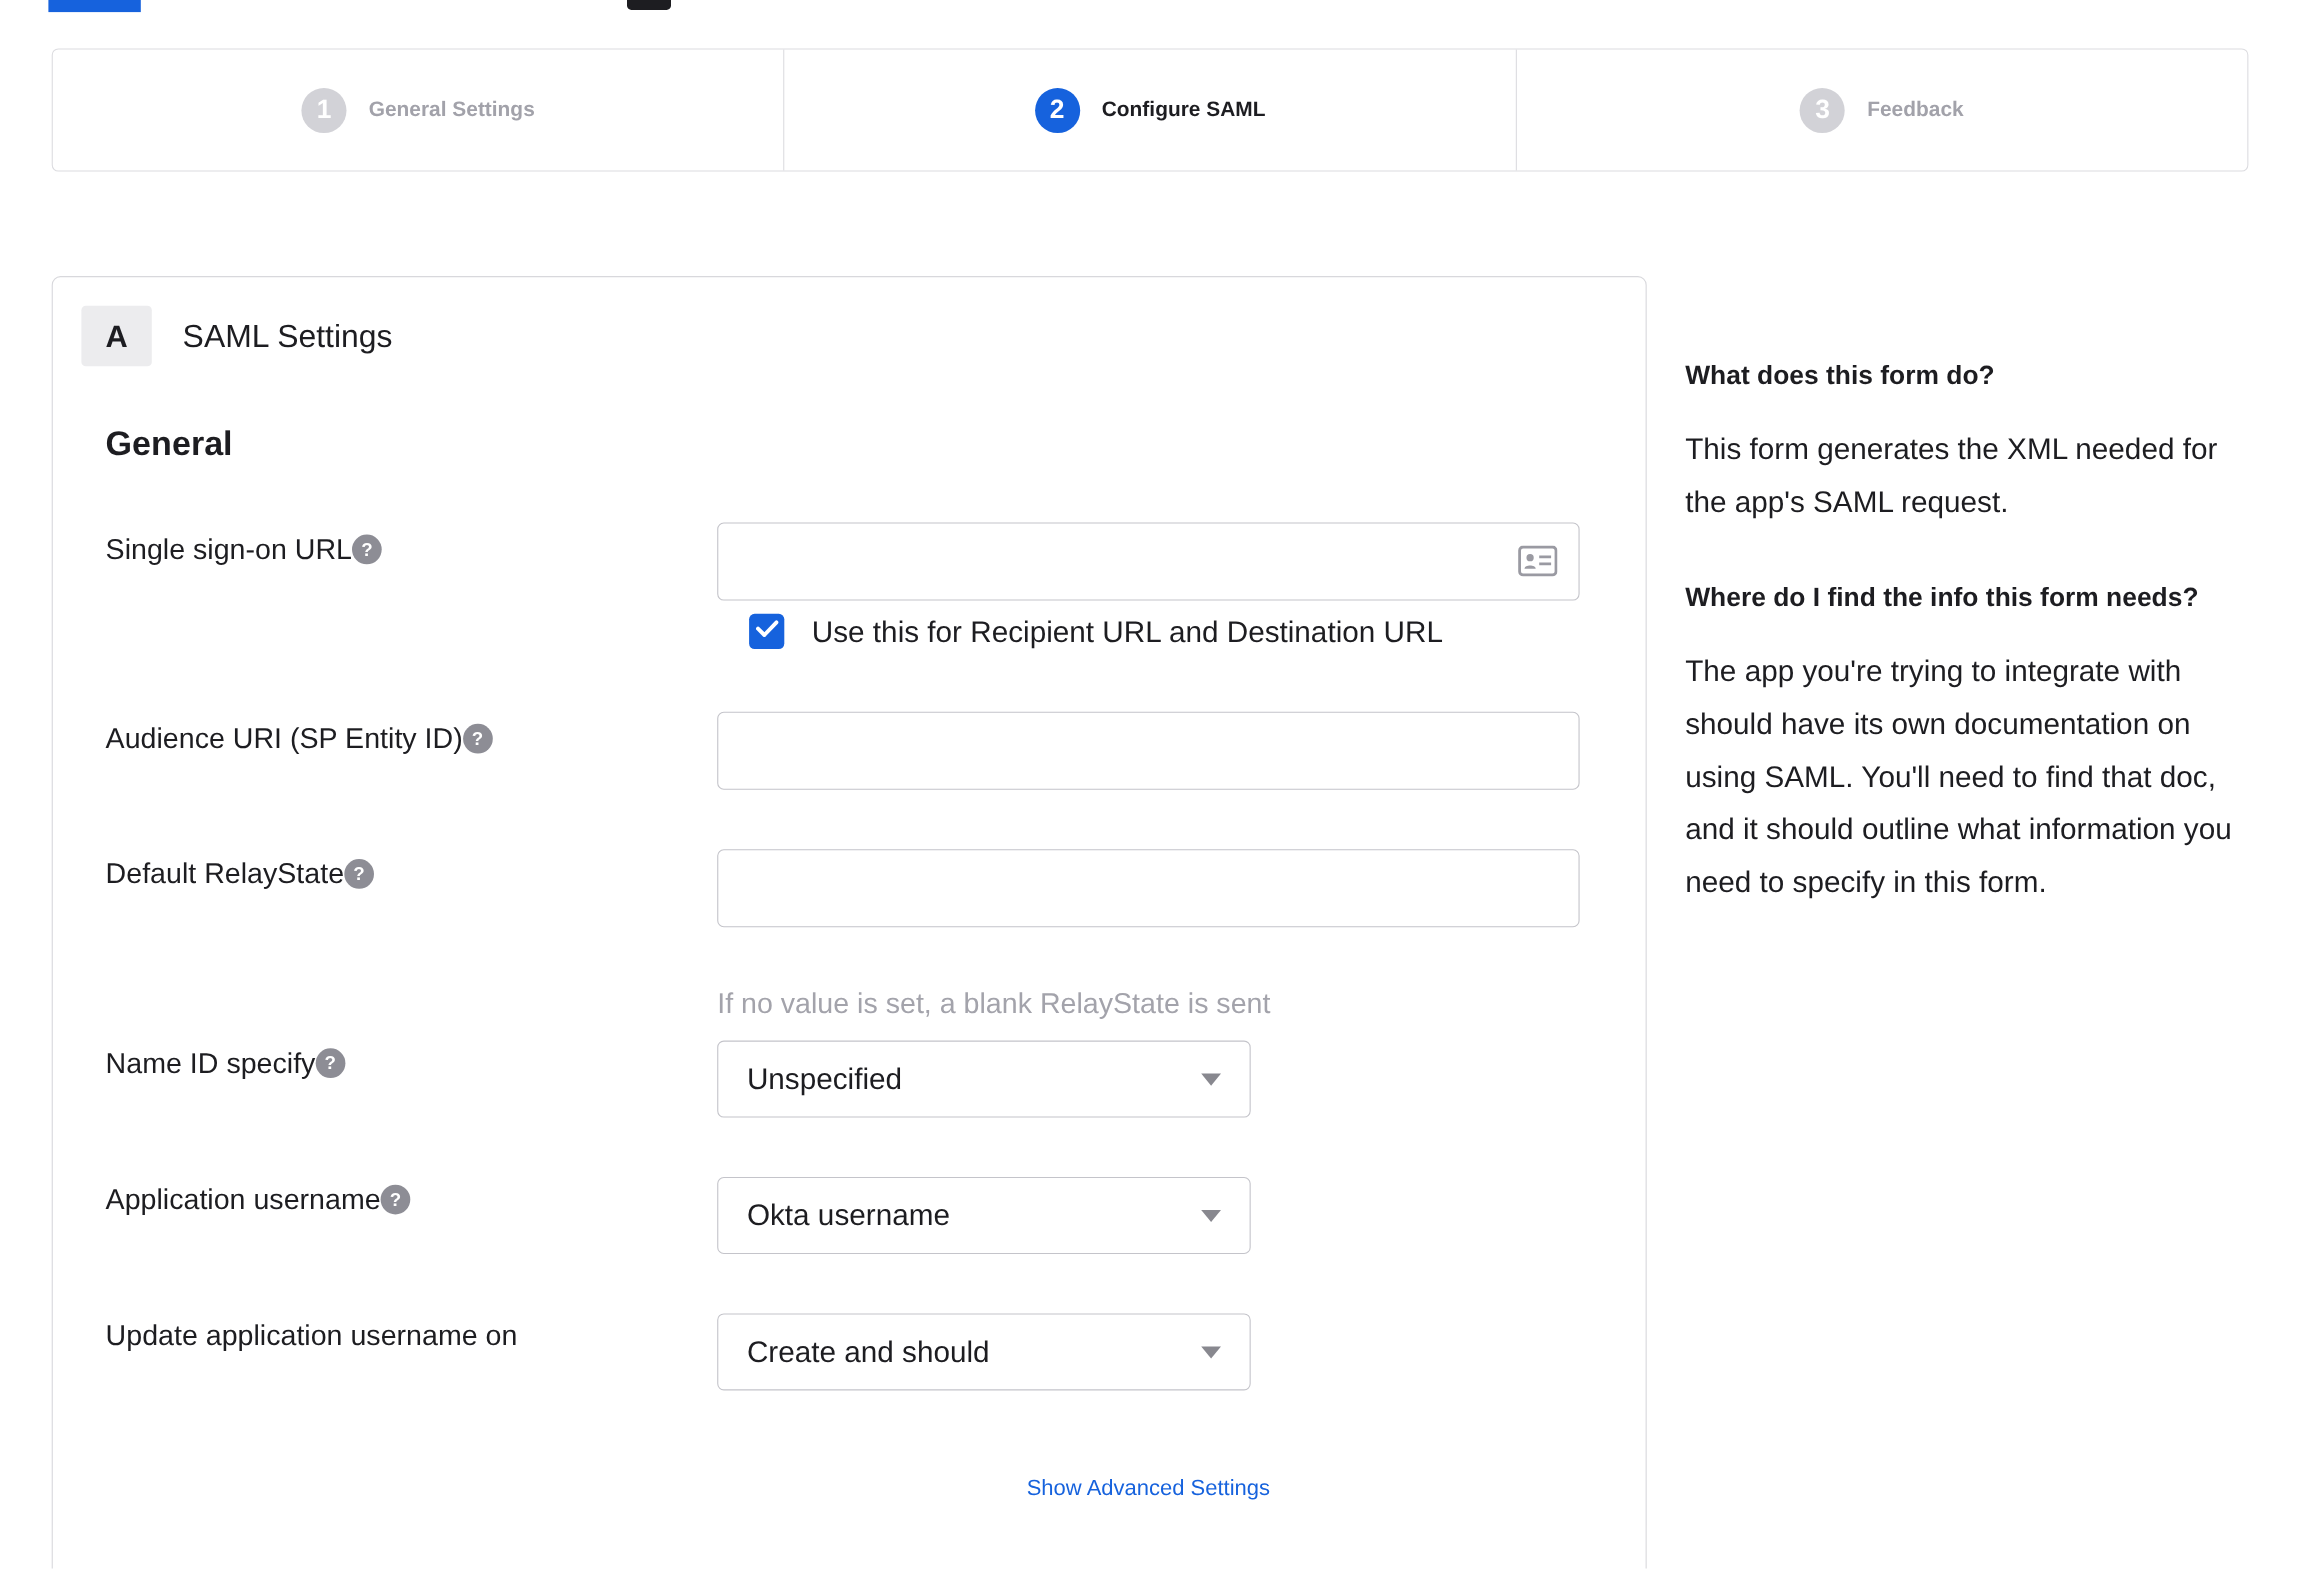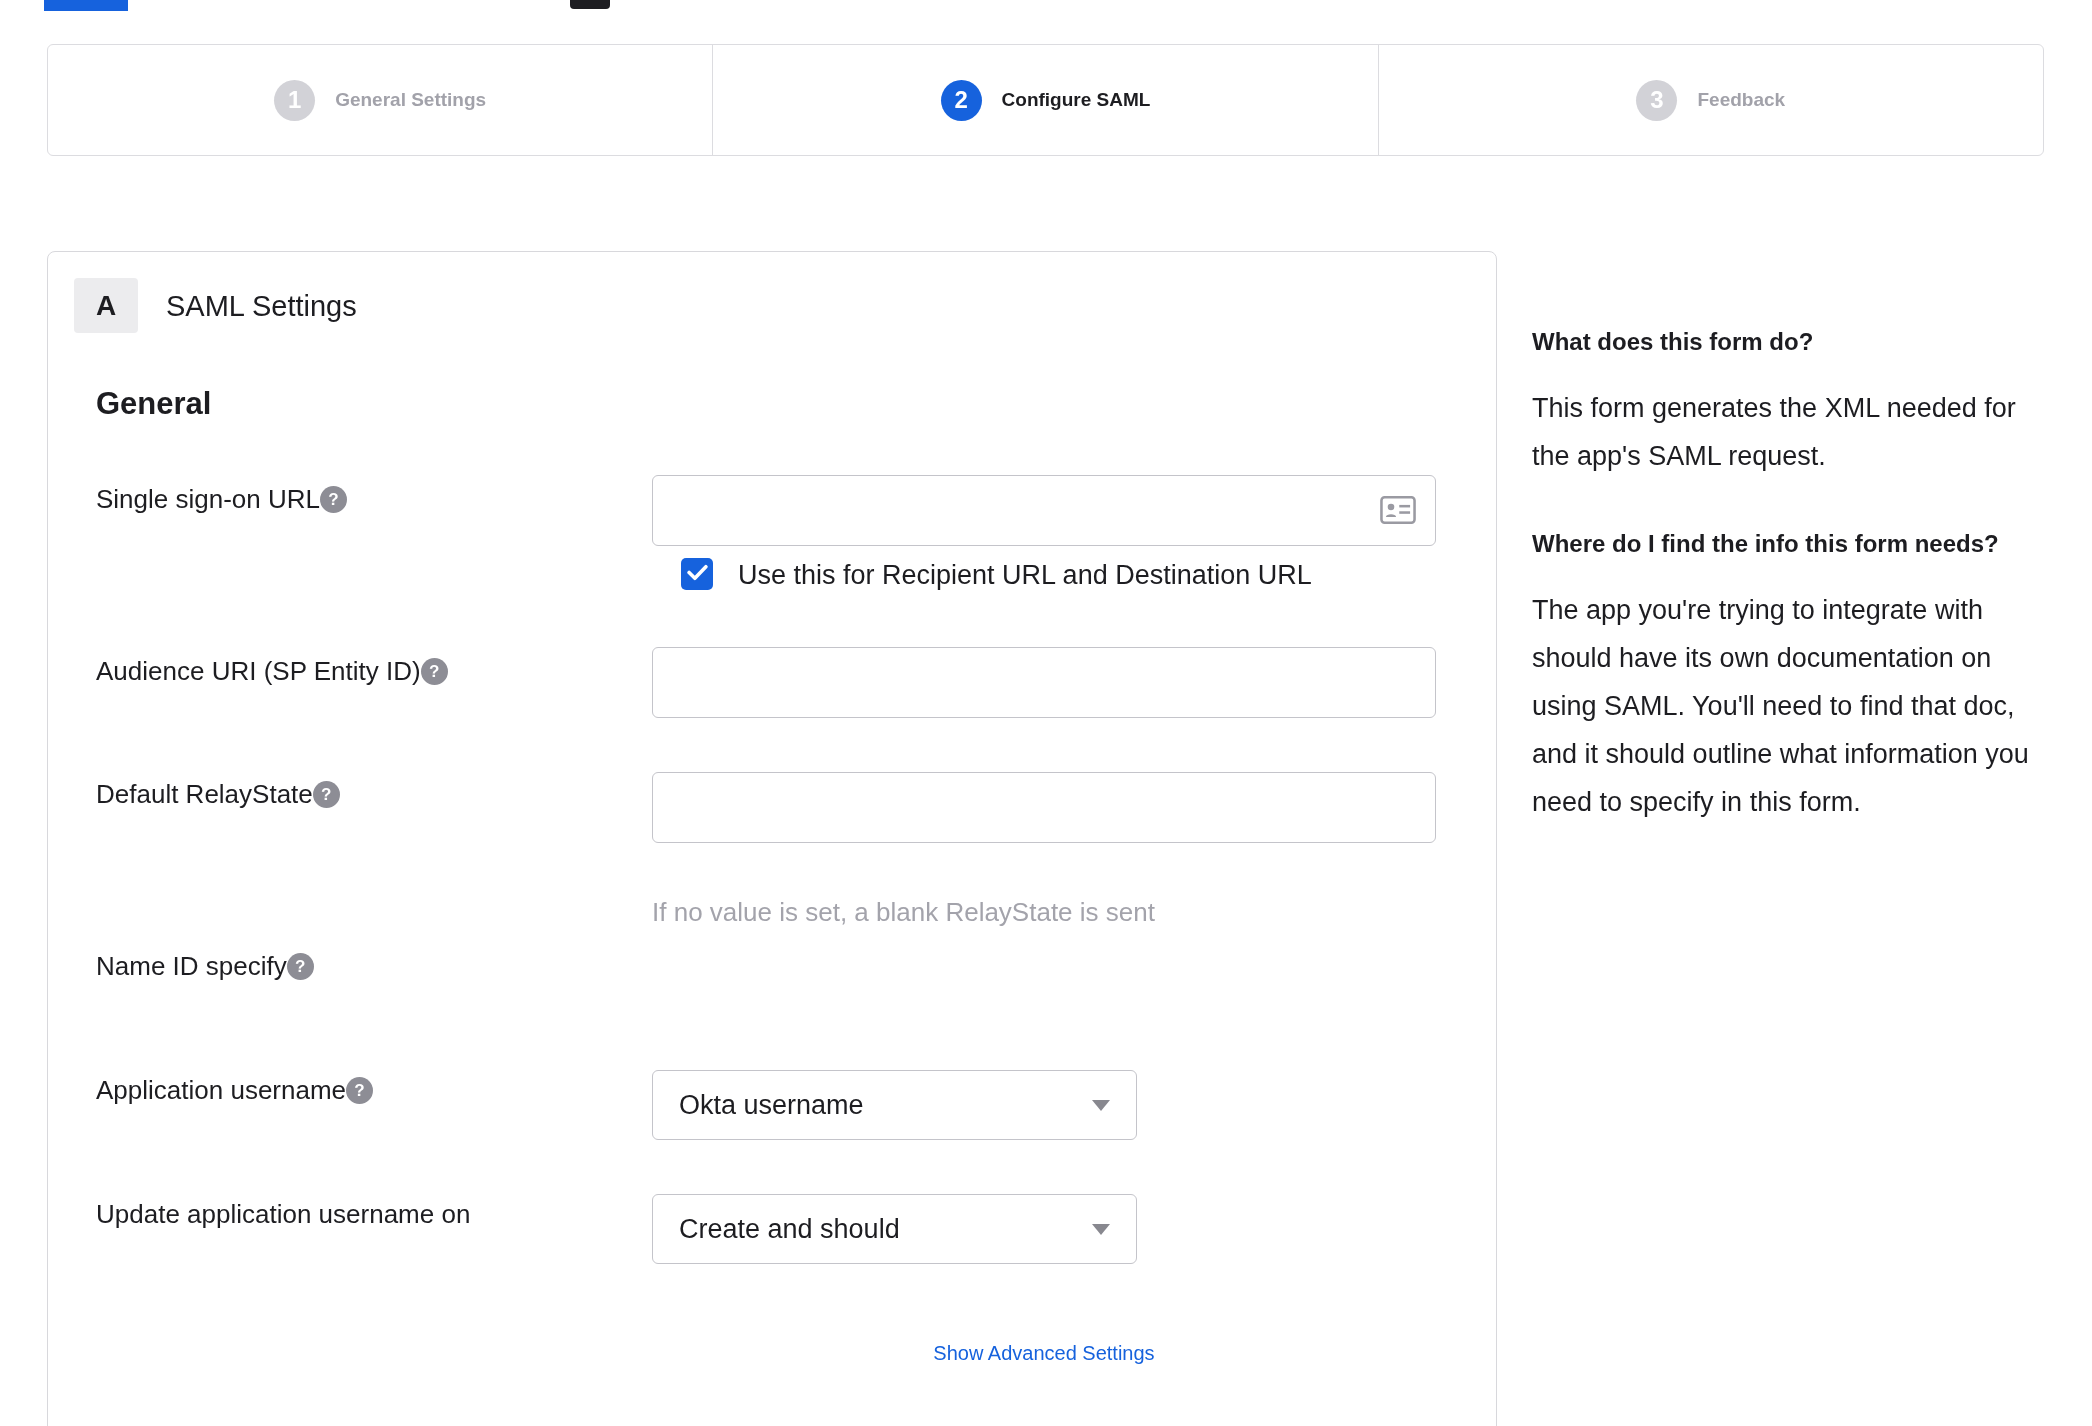--- a/index.html
+++ b/index.html
@@ -161,20 +161,24 @@
     <span>Default RelayState</span>
     <span class="help-icon"></span>
   </div>
   <input class="text-input" style="top: 520px;" type="text" value="">
   <div class="hint">If no value is set, a blank RelayState is sent</div>
 
   <div class="field-label" style="top:699px">
     <span>Name ID specify</span>
     <span class="help-icon"></span>
   </div>
+  <div class="select" style="top:694px">
+    <span>Unspecified</span>
+    <span class="caret"></span>
+  </div>
 
   <div class="field-label" style="top:823px">
     <span>Application username</span>
     <span class="help-icon"></span>
   </div>
   <div class="select" style="top:818px">
     <span>Okta username</span>
     <span class="caret"></span>
   </div>
 

